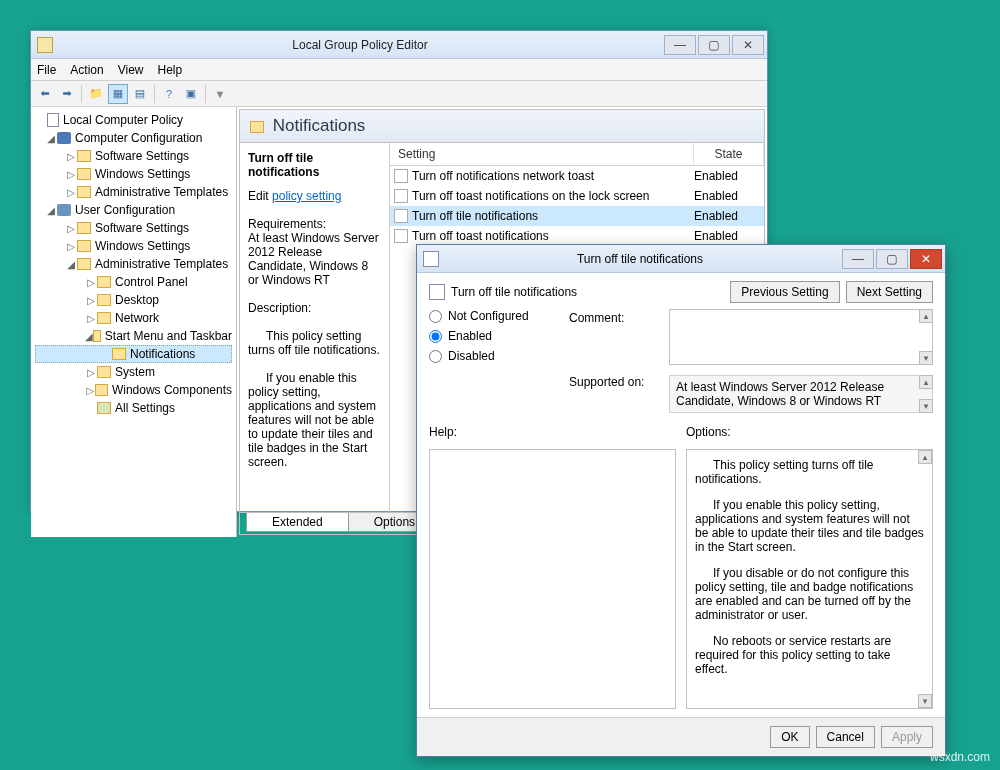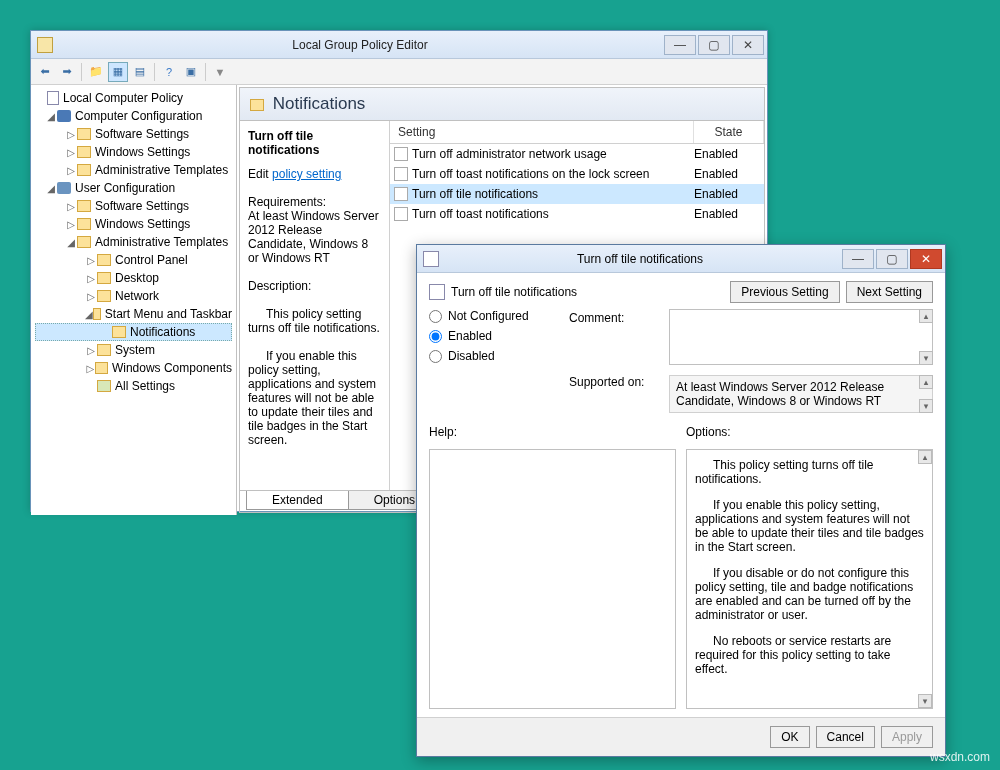--- a/index.html
+++ b/index.html
@@ -69,20 +69,26 @@
 <div class="window" style="left:30px; top:30px; width:738px; height:482px;">
   <div class="titlebar">
     <span class="titlebar-icon" style="background:#f8e6a8;border:1px solid #c0a040;"></span>
     <span class="titlebar-title">Local Group Policy Editor</span>
     <div class="win-btns">
       <div class="win-btn">—</div>
       <div class="win-btn">▢</div>
       <div class="win-btn close">✕</div>
     </div>
   </div>
+  <div class="menubar">
+    <span>File</span>
+    <span>Action</span>
+    <span>View</span>
+    <span>Help</span>
+  </div>
   <div class="toolbar">
     <div class="tb-btn">⬅</div>
     <div class="tb-btn">➡</div>
     <span style="border-left:1px solid #ccc;height:18px;margin:0 2px;"></span>
     <div class="tb-btn">📁</div>
     <div class="tb-btn" style="background:#cde6ff;border:1px solid #7ab;">▦</div>
     <div class="tb-btn">▤</div>
     <span style="border-left:1px solid #ccc;height:18px;margin:0 2px;"></span>
     <div class="tb-btn" style="color:#3a7ac8;">?</div>
     <div class="tb-btn">▣</div>
@@ -194,21 +200,21 @@
           <br>
           <div style="text-indent:18px">If you enable this policy setting, applications and system features will not be able to update their tiles and tile badges in the Start screen.</div>
         </div>
         <div class="list-col">
           <div class="list-header">
             <div style="flex:1">Setting</div>
             <div style="width:70px;text-align:center">State</div>
           </div>
           <div class="list-row">
               <span class="row-icon"></span>
-              <span style="flex:1">Turn off administrator network usage</span>
+              <span style="flex:1">Turn off notifications network toast</span>
               <span style="width:70px">Enabled</span>
             </div>
           <div class="list-row">
               <span class="row-icon"></span>
               <span style="flex:1">Turn off toast notifications on the lock screen</span>
               <span style="width:70px">Enabled</span>
             </div>
           <div class="list-row sel">
               <span class="row-icon"></span>
               <span style="flex:1">Turn off tile notifications</span>

